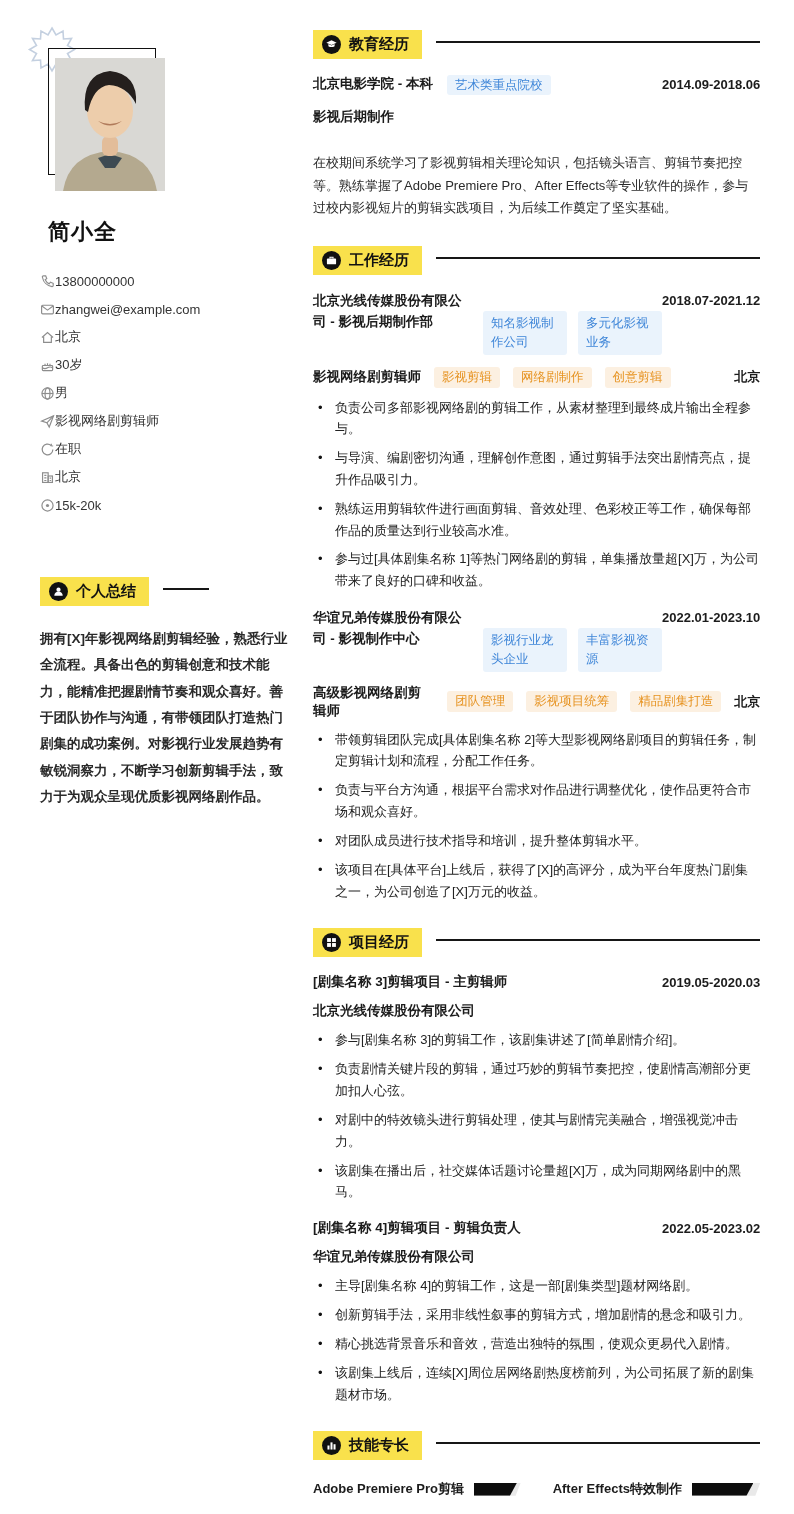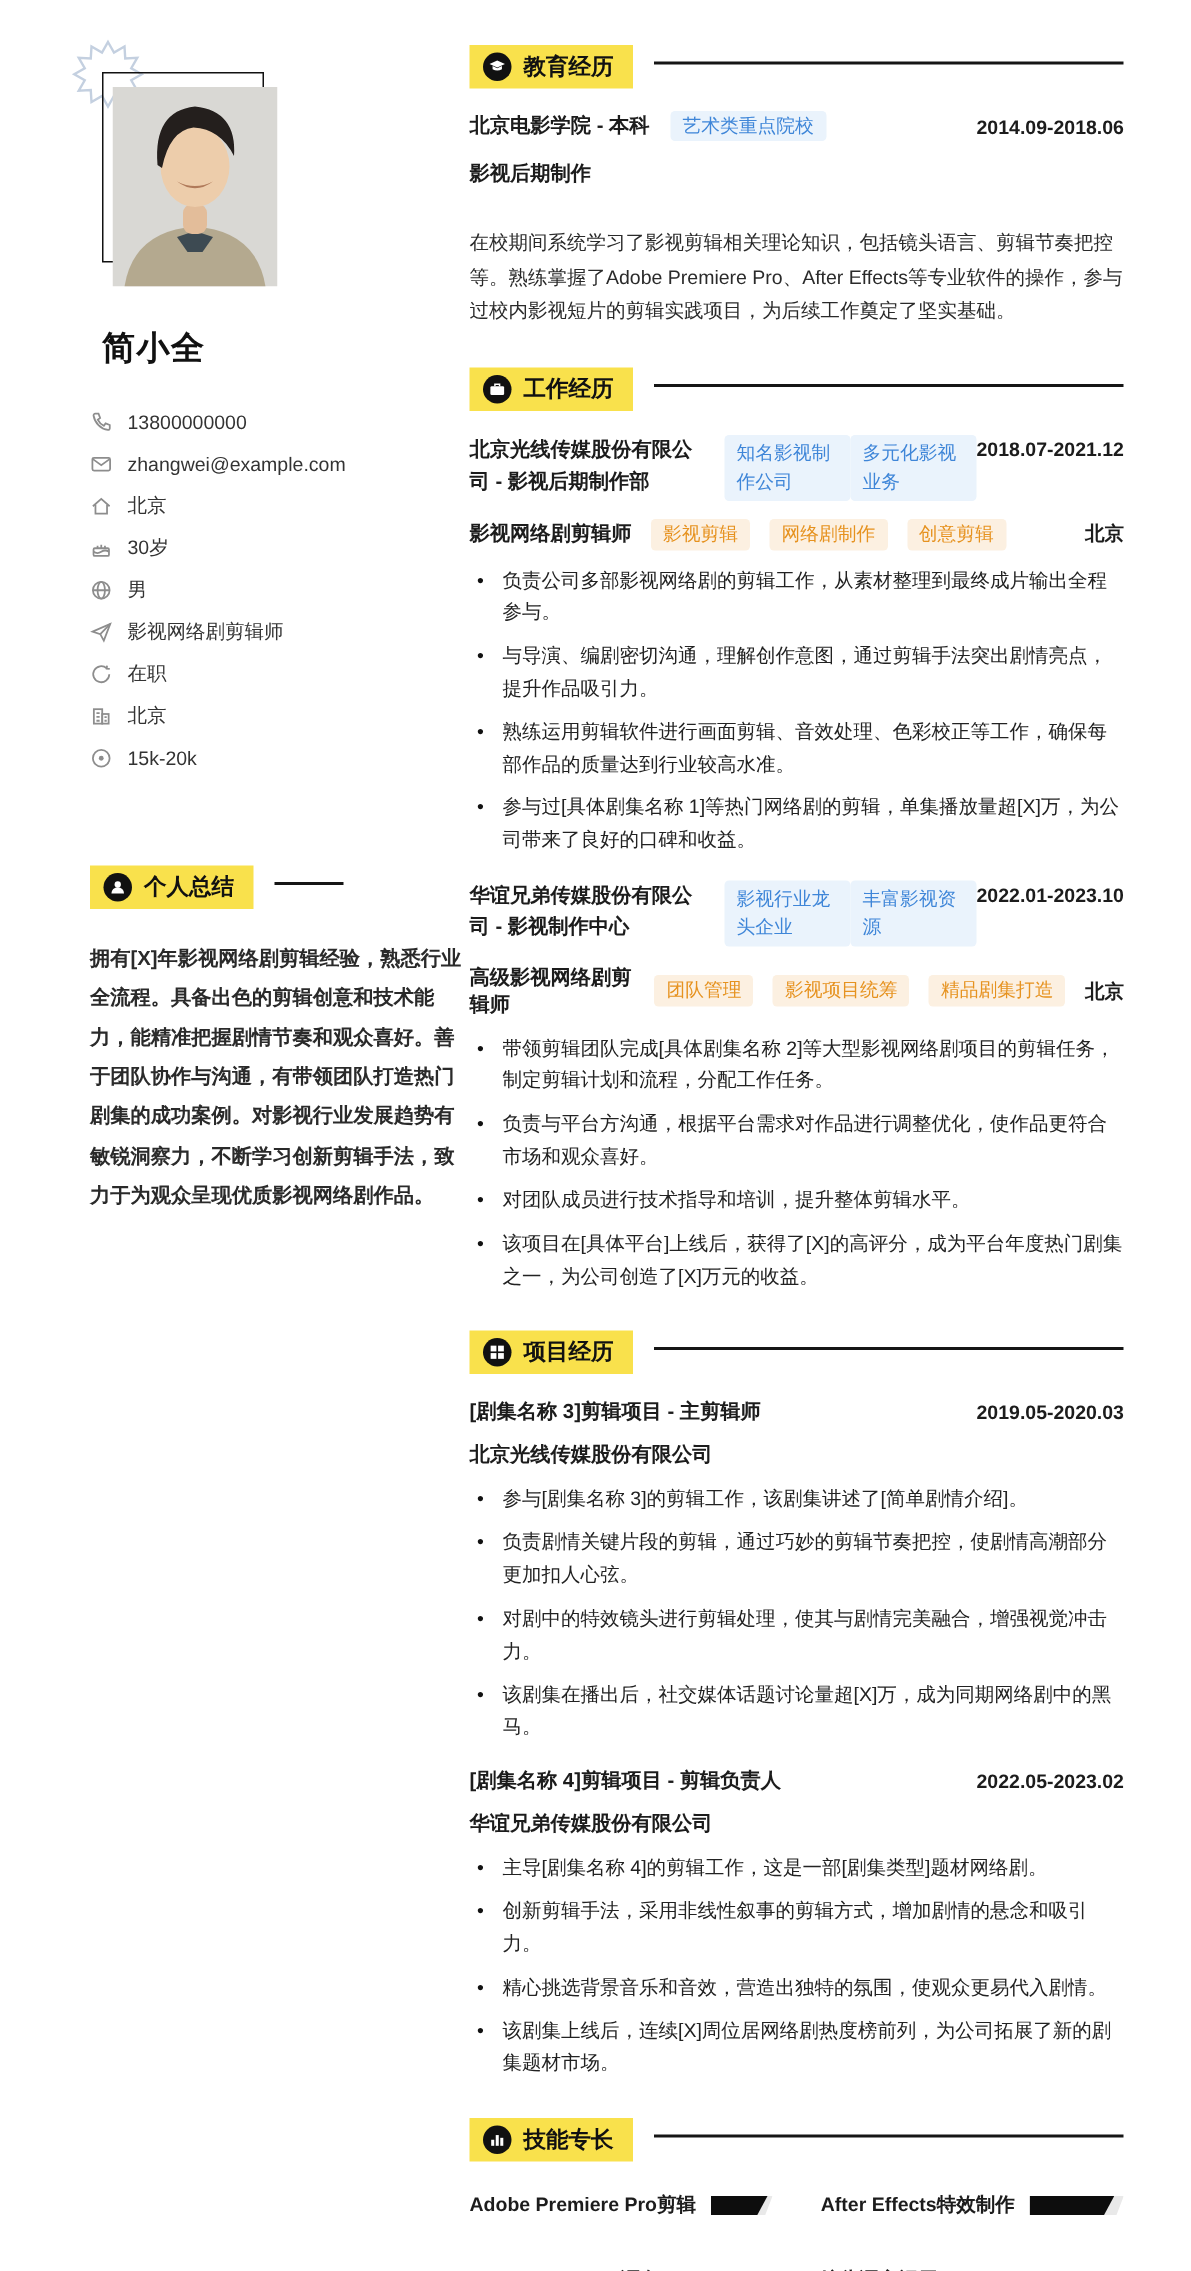--- a/index.html
+++ b/index.html
@@ -1,28 +1,28 @@
 <!DOCTYPE html>
 <html><head>
 <meta charset="utf-8">
 <style>
   * { margin:0; padding:0; box-sizing:border-box; }
   html,body { background:#fff; }
   body { font-family:"Liberation Sans","DejaVu Sans",sans-serif; color:#1c1c1c; }
   .page { position:relative; width:794px; height:1514px; background:#ffffff; overflow:hidden; display:flex; }
 
   
-  .left-col { width:310px; padding:28px 12px 0 60px; flex:0 0 auto; }
+  .left-col { width:310px; padding:28px 12px 0 40px; flex:0 0 auto; }
   .photo-wrap { position:relative; margin-left:15px; margin-top:30px; width:110px; height:133px; }
   .photo-frame { position:absolute; left:-7px; top:-10px; width:108px; height:127px; border:1.5px solid #111; }
   .photo { position:absolute; left:0; top:0; width:110px; height:133px; display:block; }
   .star-burst { position:absolute; left:-29px; top:-32px; width:52px; height:52px; }
   .name { margin-top:26px; margin-left:8px; font-size:22px; font-weight:bold; letter-spacing:1px; color:#111; }
   .contact-list { margin-top:20px; list-style:none; }
-  .contact-list li { display:flex; align-items:center; gap:10px; height:28px; font-size:13px; color:#333; }
+  .contact-list li { display:flex; align-items:center; gap:0; height:28px; font-size:13px; color:#333; }
   .cicon { width:15px; height:15px; flex:0 0 auto; display:block; }
 
   
   .sec-hdr { display:flex; align-items:center; }
   .hdr-box { display:flex; align-items:center; gap:8px; background:#F9E14C; padding:5px 13px 5px 9px; font-size:15px; font-weight:bold; color:#111; white-space:nowrap; }
   .hdr-circle { width:19px; height:19px; border-radius:50%; background:#111; display:flex; align-items:center; justify-content:center; flex:0 0 auto; }
   .hdr-circle svg { width:11px; height:11px; display:block; }
   .hdr-line { height:2px; background:#161616; flex:1; margin-left:14px; margin-bottom:6px; }
   .hdr-line.short { flex:0 0 46px; }
 
@@ -43,21 +43,21 @@
   .tag-blue.narrow { width:84px; }
   .tag-orange { background:#FCF0E1; color:#E6921F; font-size:12.5px; padding:2px 8px; border-radius:3px; white-space:nowrap; }
 
   .edu-school { font-size:13.5px; }
   .edu-tag-wrap { margin-left:14px; }
   .edu-major { margin-top:13px; font-size:13.5px; font-weight:bold; }
   .para { margin-top:26px; font-size:13px; line-height:1.75; color:#2a2a2a; }
 
   .job { margin-bottom:16px; }
   .job-company { flex:0 0 158px; font-size:13.5px; font-weight:bold; line-height:1.55; }
-  .job-tags { display:flex; margin-left:12px; }
+  .job-tags { display:flex; gap:11px; margin-left:12px;margin-top:20px; }
   .pos-row { display:flex; align-items:center; gap:13px; margin-top:12px; }
   .pos-title { font-size:13.5px; font-weight:bold; }
 
   ul.bullets { list-style:none; margin-top:9px; }
   ul.bullets li { position:relative; padding-left:22px; font-size:13px; line-height:1.68; color:#222; margin-bottom:7px; }
   ul.bullets li::before { content:"•"; position:absolute; left:5px; top:0; color:#111; }
 
   .proj { margin-bottom:16px; }
   .proj-title { font-size:13.5px; font-weight:bold; }
   .proj-company { margin-top:11px; font-size:13.5px; font-weight:bold; }

